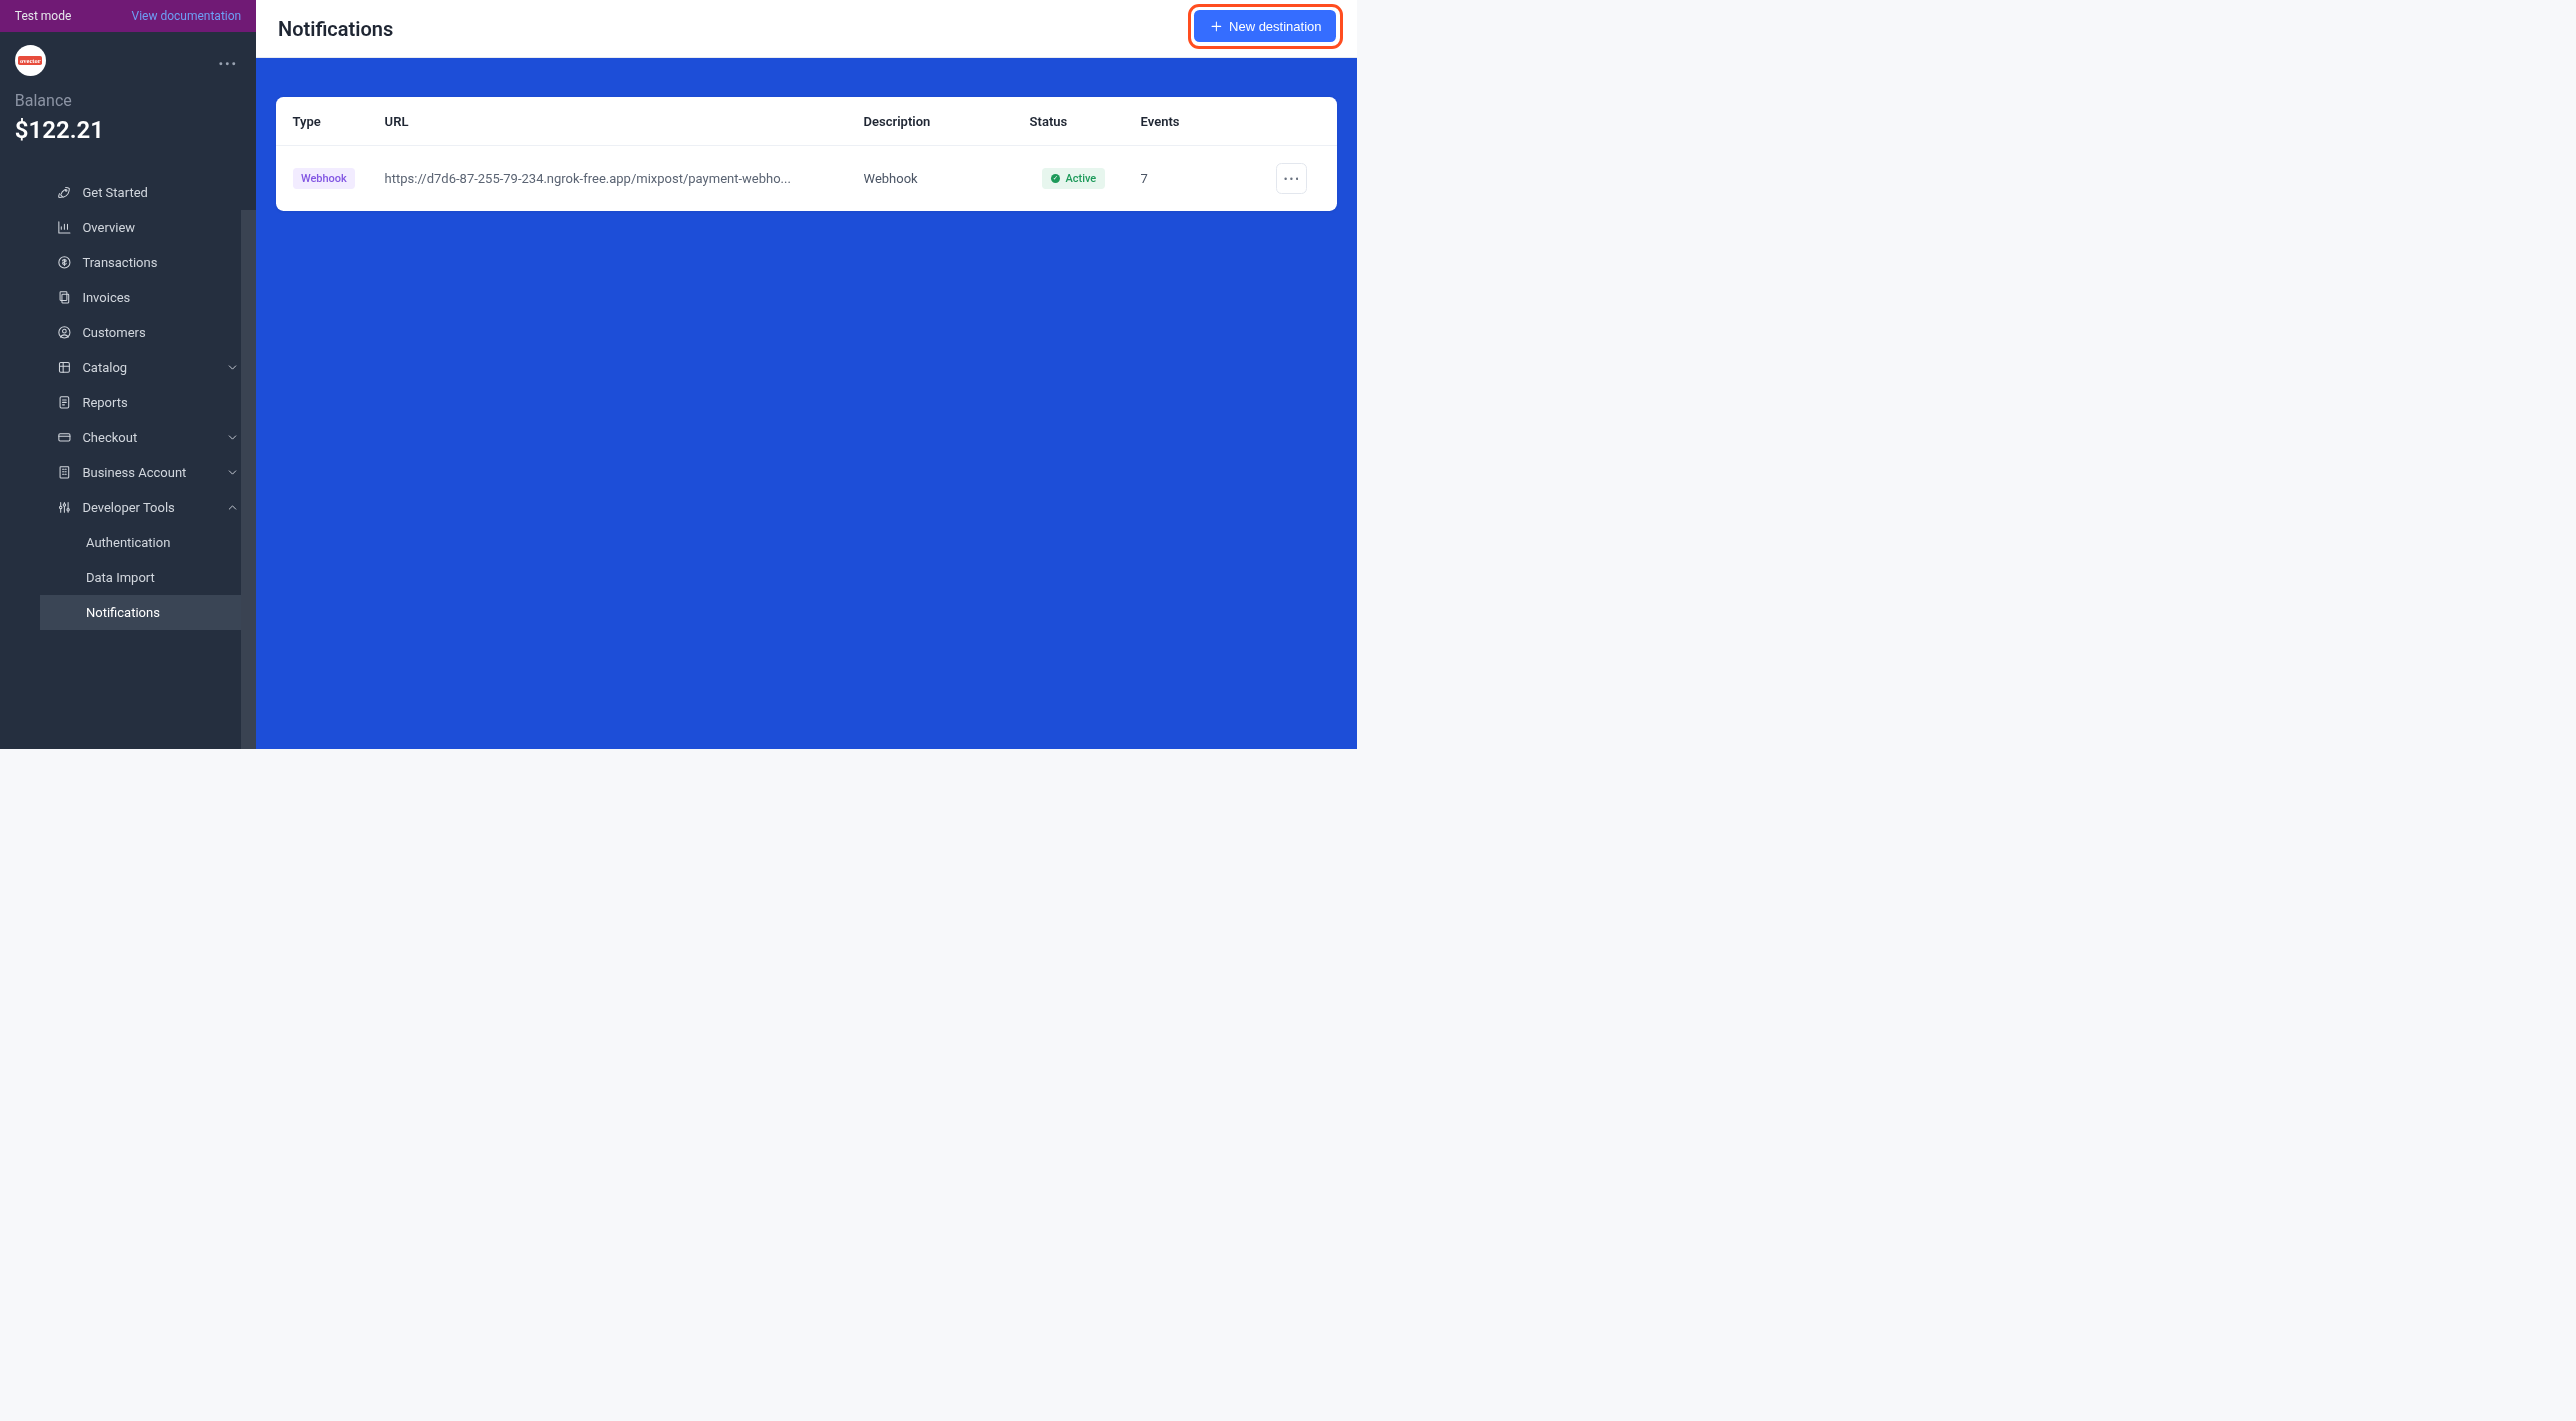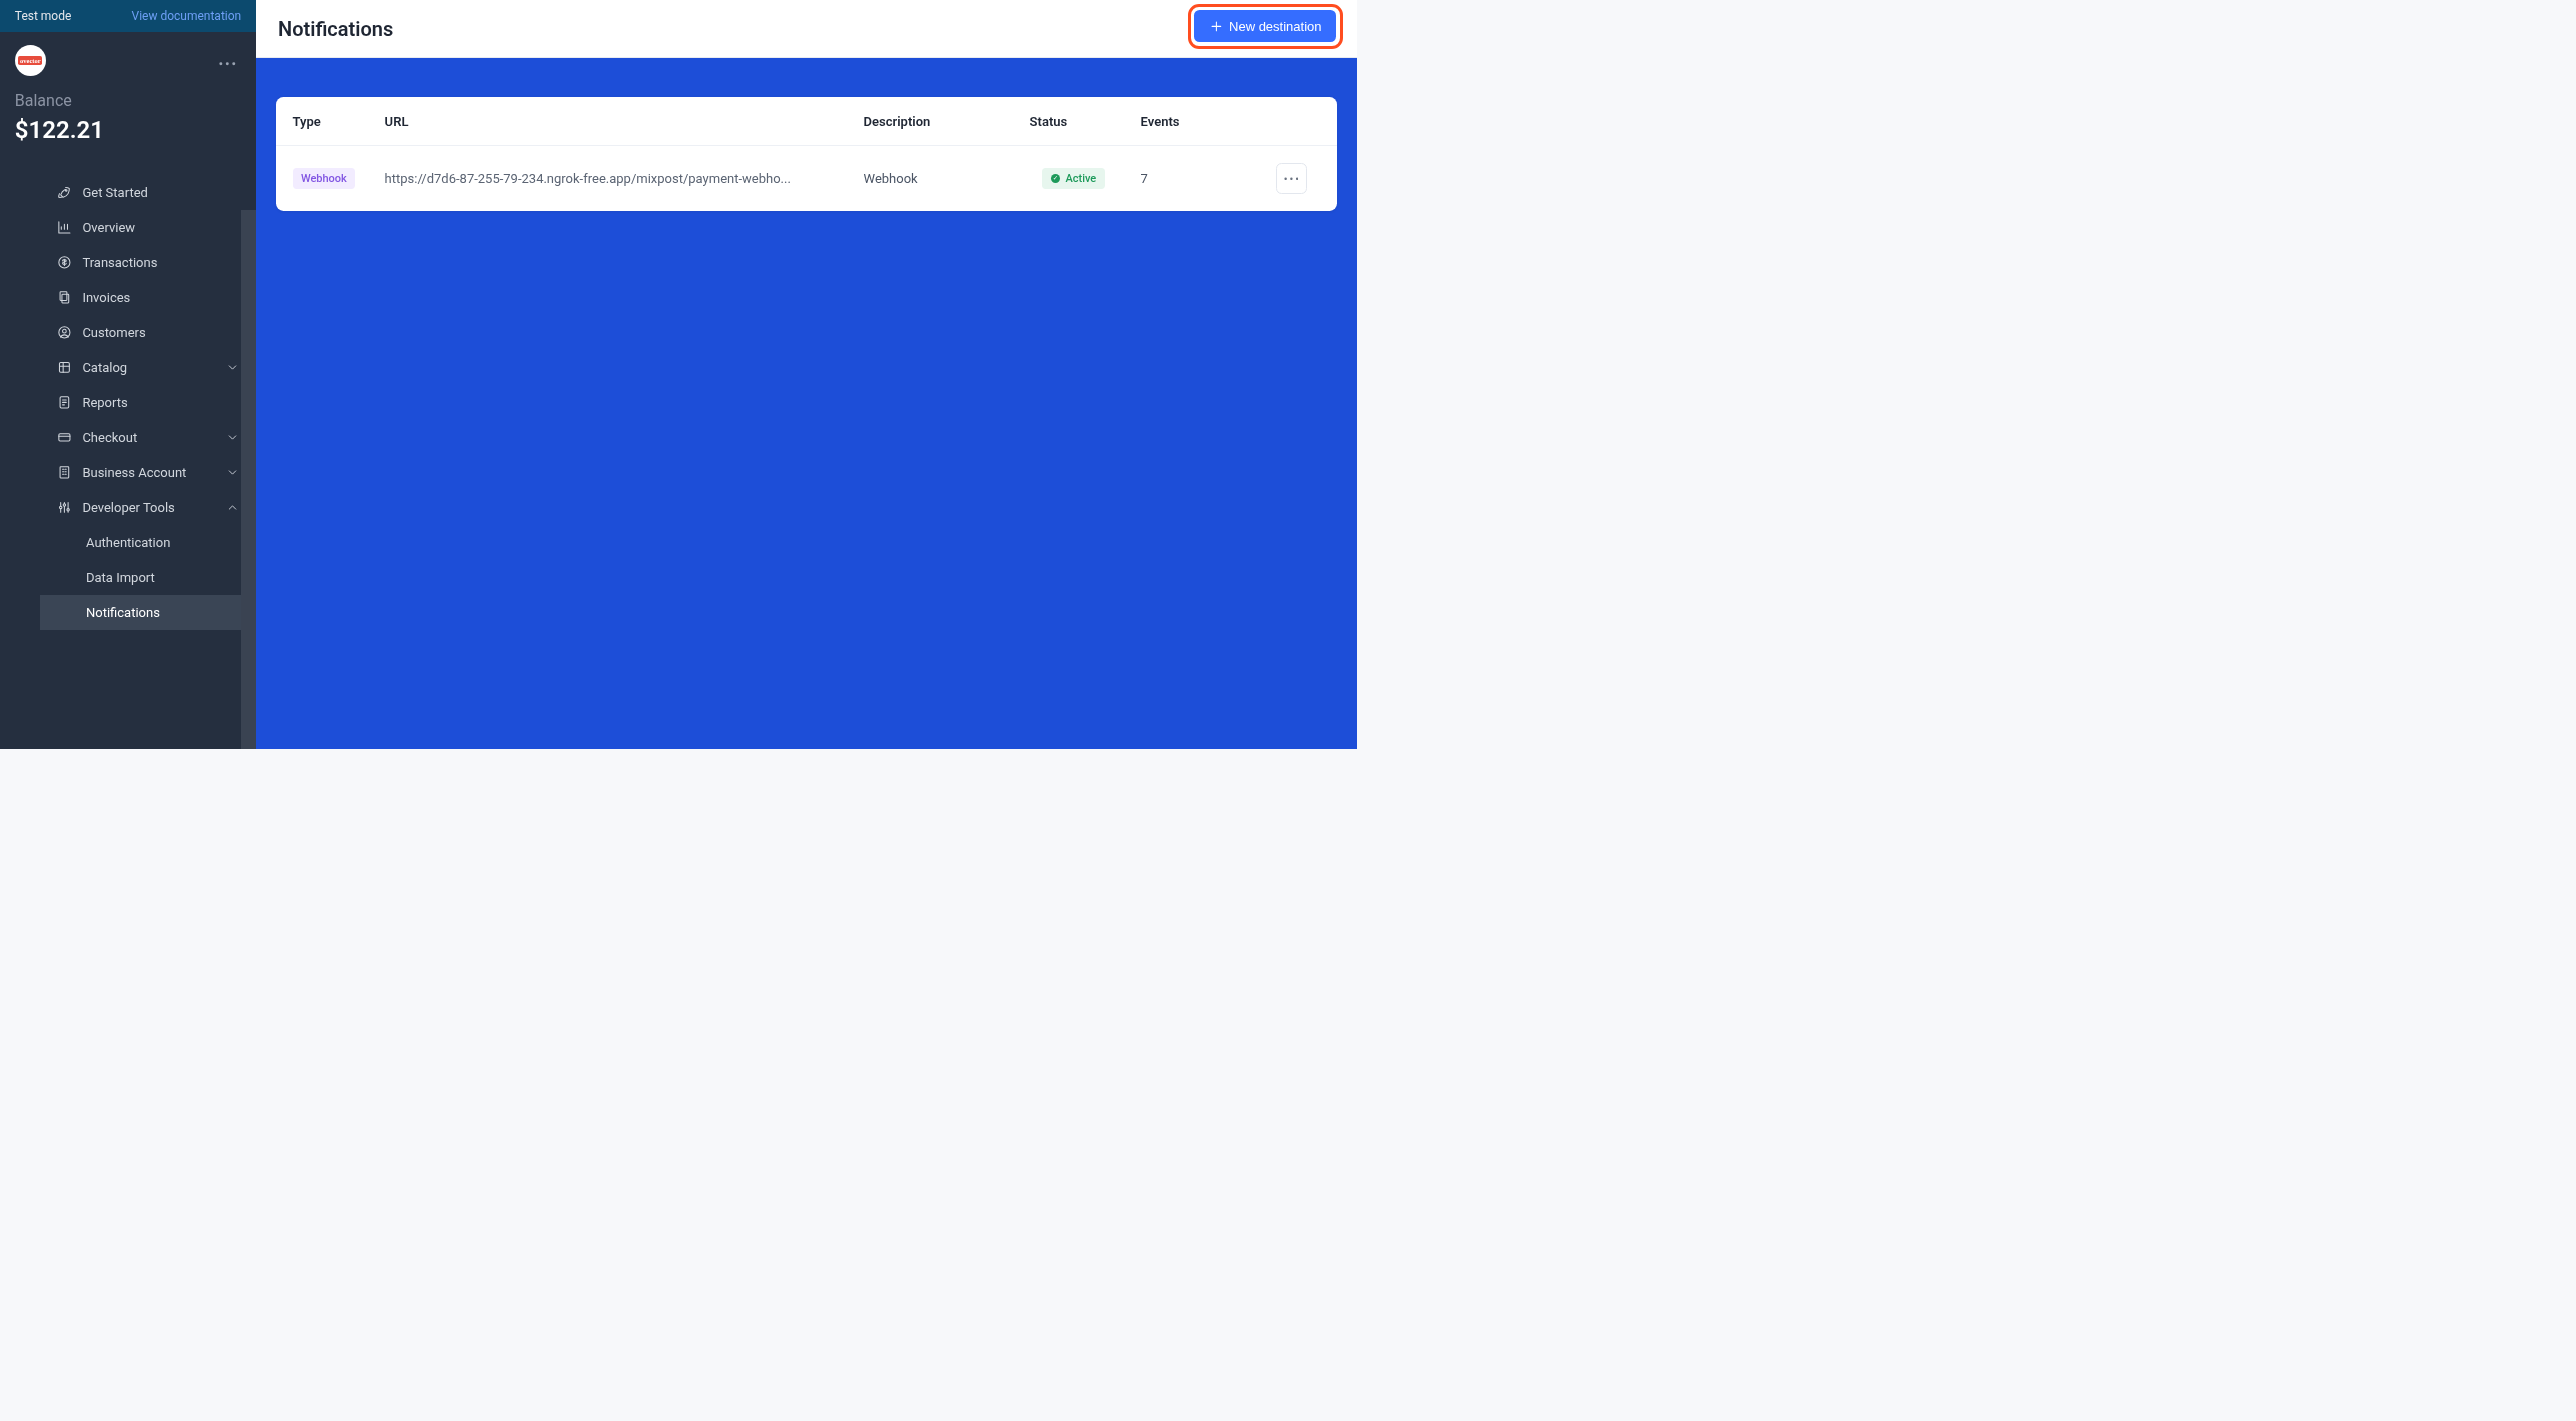--- a/index.html
+++ b/index.html
@@ -26,21 +26,21 @@
   bottom: 0;
   width: 14.8px;
   background: #3a4352;
 }
 .top-bar {
   display: flex;
   justify-content: space-between;
   align-items: center;
   padding: 9.2px 14.8px;
   font-size: 12px;
-  background: #0c4a6e;
+  background: #701a75;
 }
 .test-mode { color: #e5e7eb; }
 .view-doc { color: #6e9ff5; cursor: pointer; margin-left: 30px; }
 .account-row {
   display: flex;
   align-items: center;
   justify-content: space-between;
   padding: 13px 14.8px 9.2px 14.8px;
   font-family: Liberation Serif, serif;
 }

